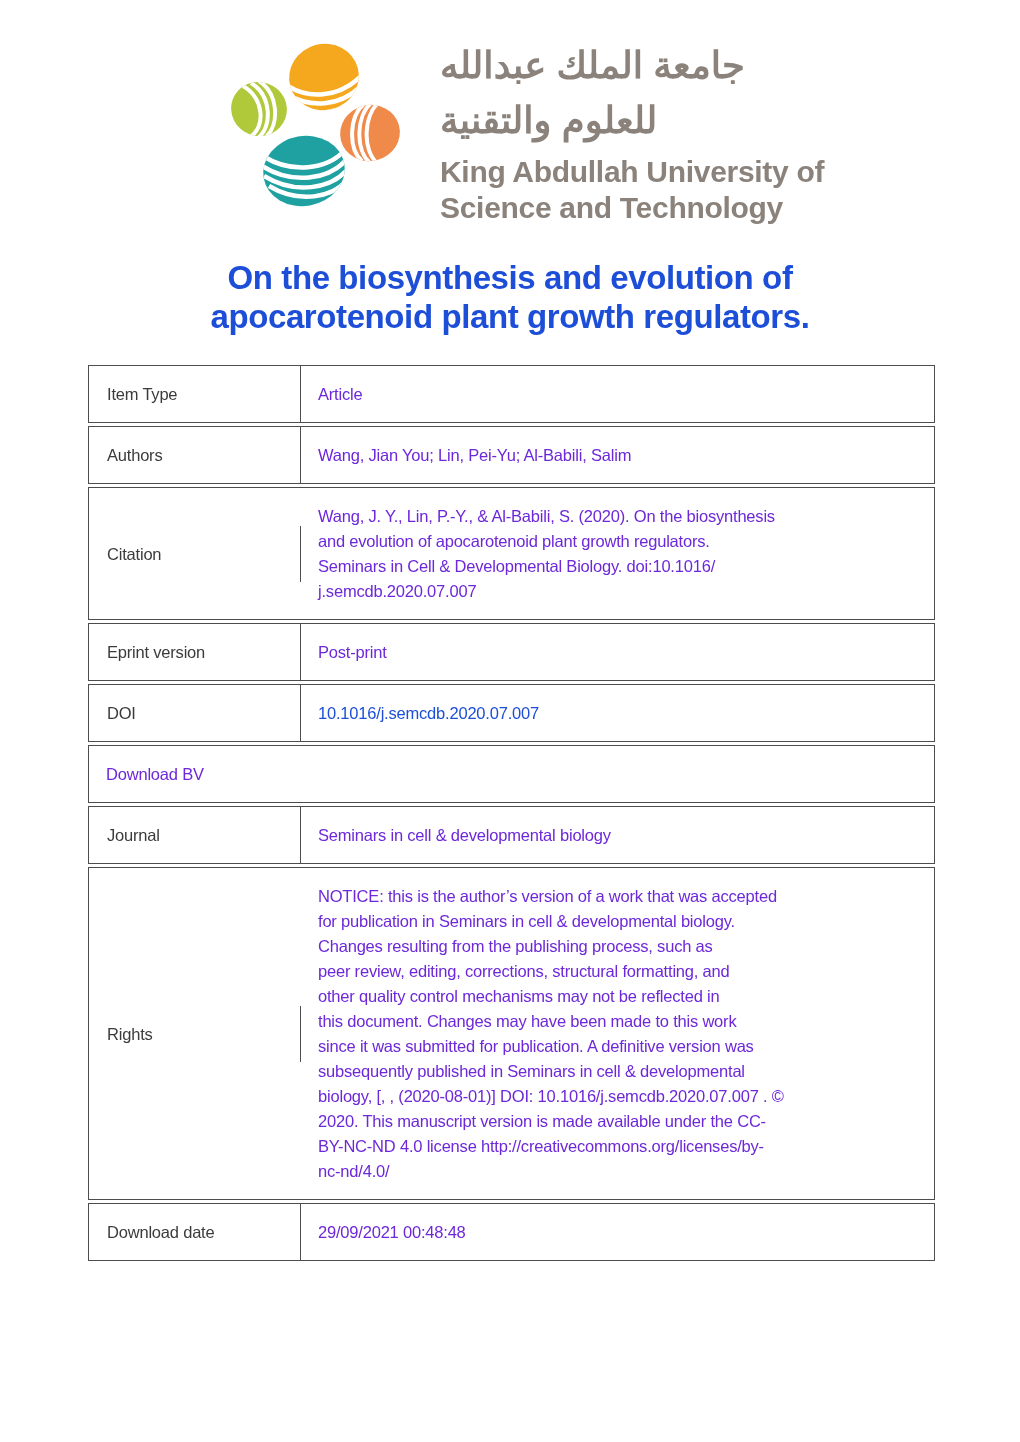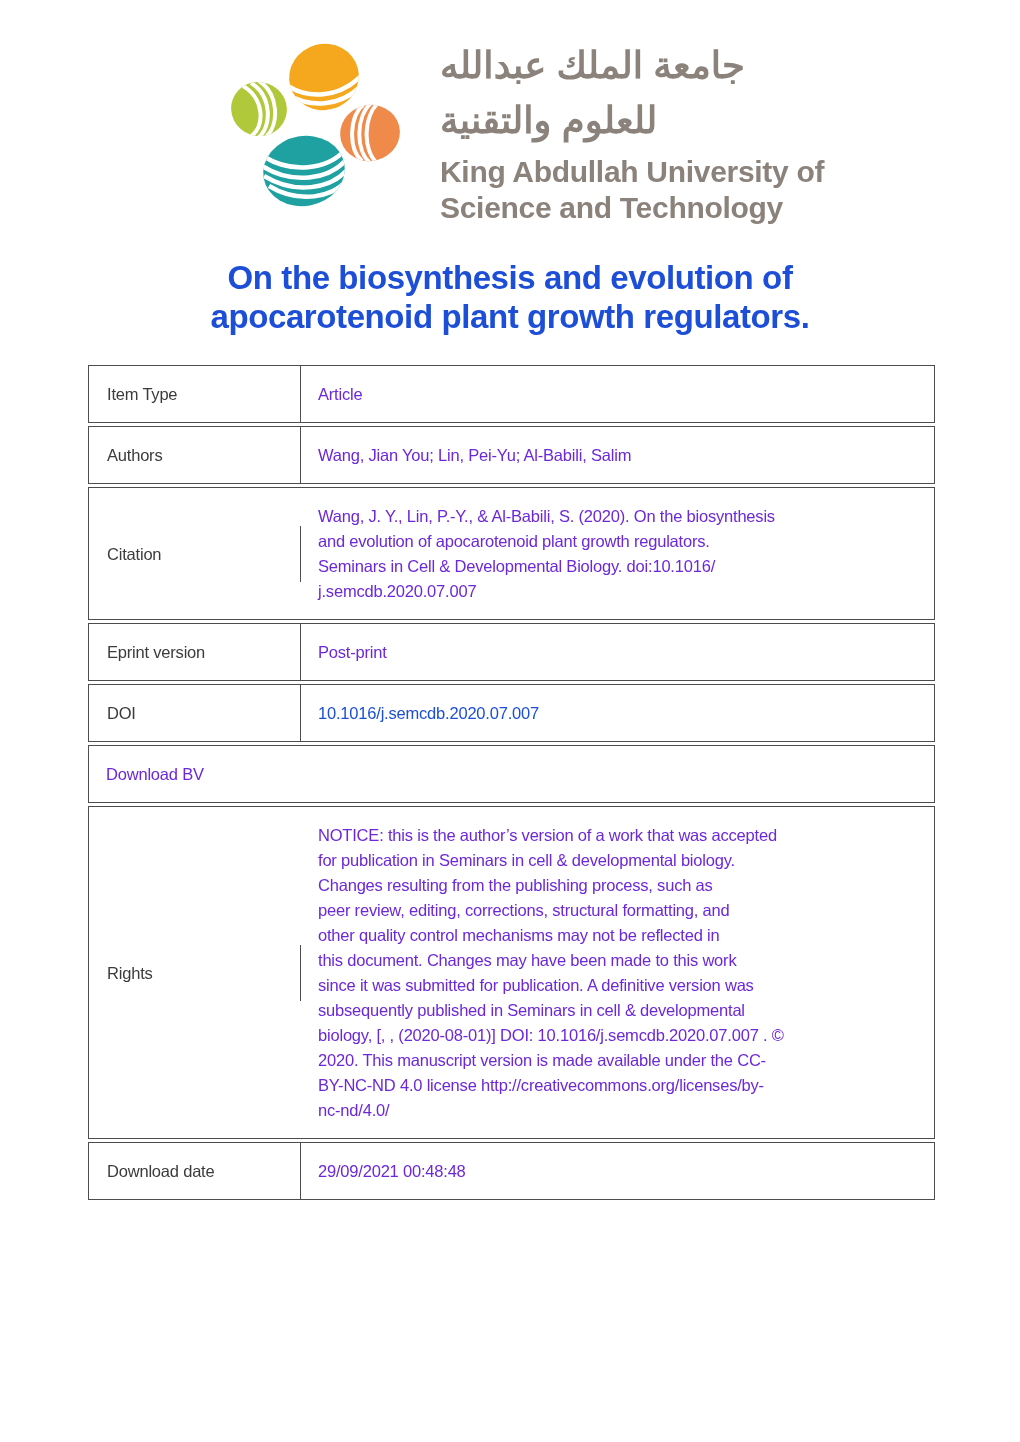--- a/index.html
+++ b/index.html
@@ -190,20 +190,24 @@
 
     <div class="meta-row">
       <div class="meta-label">DOI</div>
       <div class="meta-value link">10.1016/j.semcdb.2020.07.007</div>
     </div>
 
     <div class="meta-row">
       <div class="meta-value">Download BV</div>
     </div>
 
+    <div class="meta-row">
+      <div class="meta-label">Journal</div>
+      <div class="meta-value">Seminars in cell &amp; developmental biology</div>
+    </div>
 
     <div class="meta-row">
       <div class="meta-label">Rights</div>
       <div class="meta-value">NOTICE: this is the author’s version of a work that was accepted
 for publication in Seminars in cell &amp; developmental biology.
 Changes resulting from the publishing process, such as
 peer review, editing, corrections, structural formatting, and
 other quality control mechanisms may not be reflected in
 this document. Changes may have been made to this work
 since it was submitted for publication. A definitive version was

